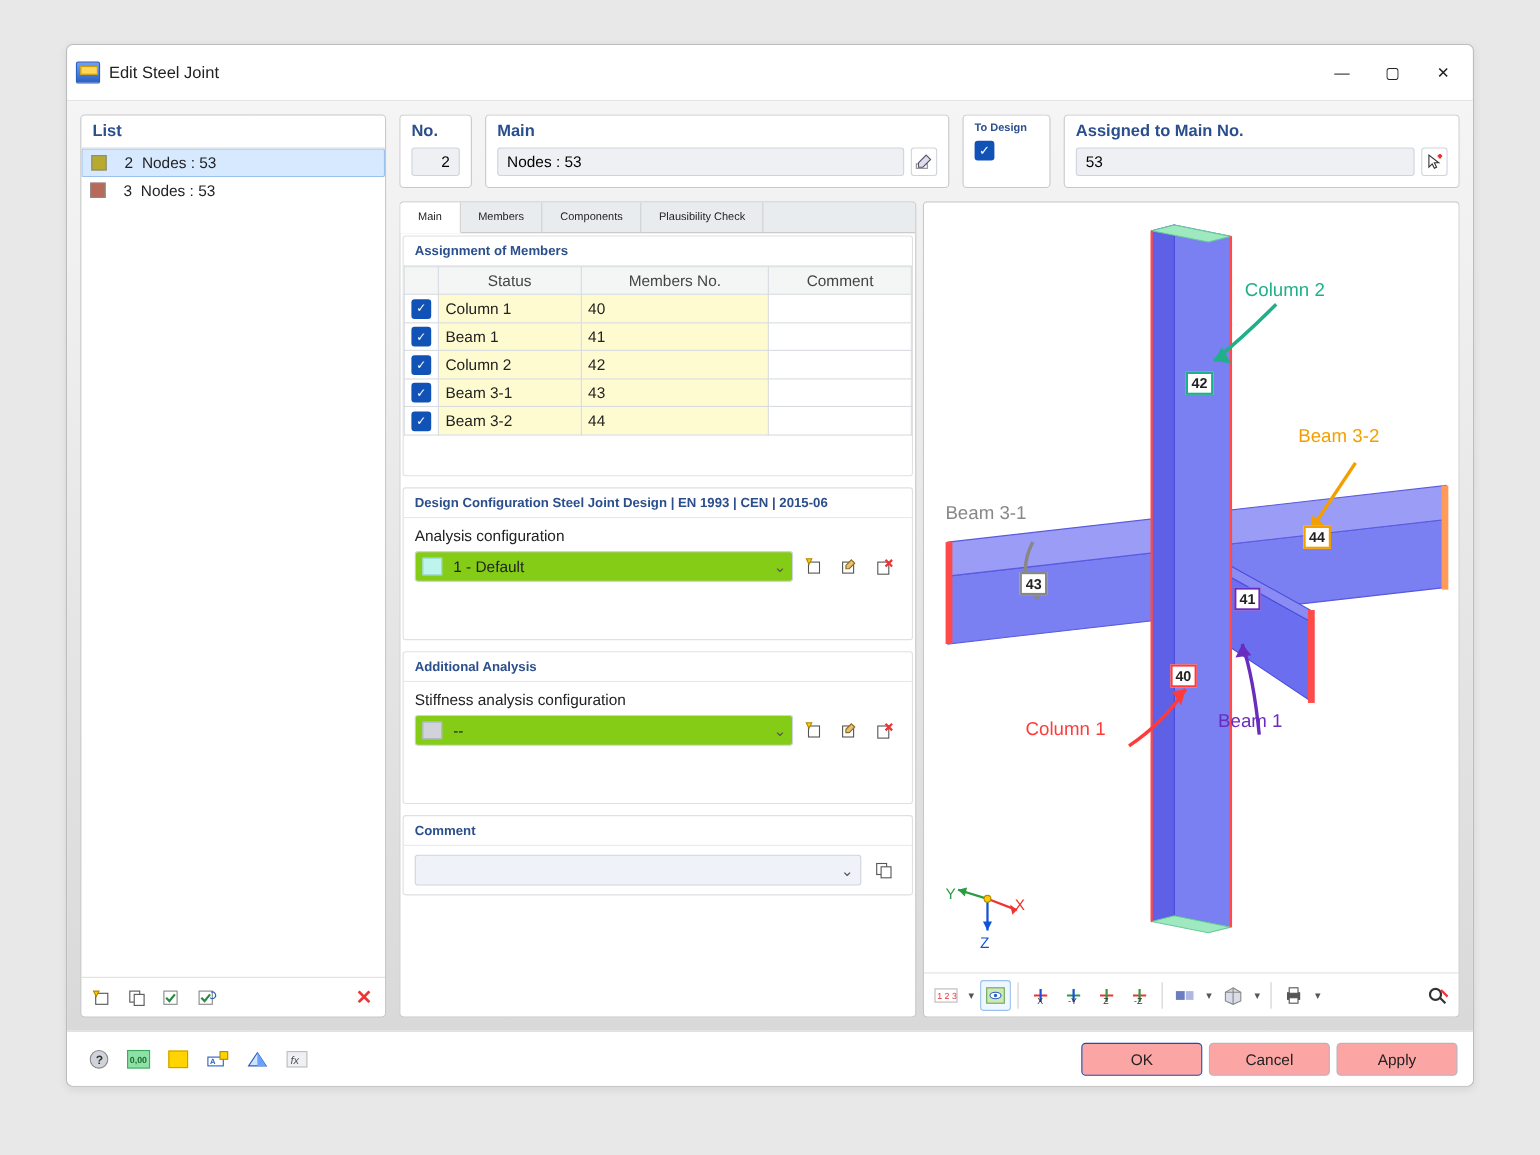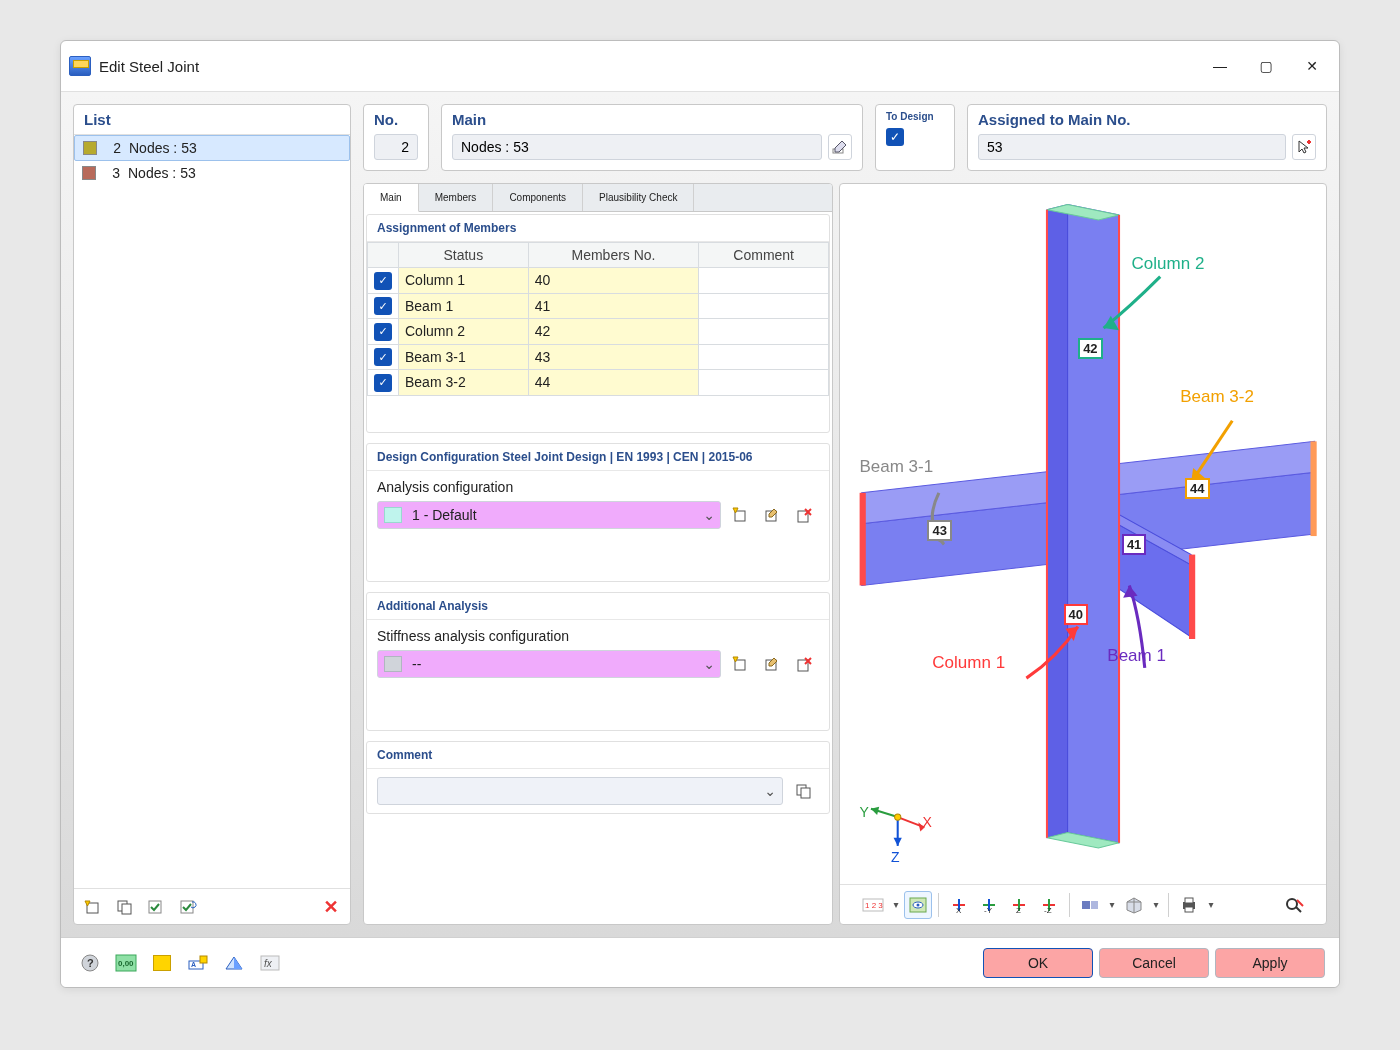--- a/index.html
+++ b/index.html
@@ -51,32 +51,32 @@
   table.mt { width:100%; border-collapse:collapse; font-size:14px; }
   table.mt th { background:#f4f6f6; border:1px solid #d8dce0; padding:4px 6px; font-weight:normal; color:#444; }
   table.mt td { border:1px solid #d8dce0; padding:3px 6px; background:#fffbd0; }
   table.mt td.chkcell { width:26px; text-align:center; background:#fff; }
   table.mt td.comcell { background:#fff; }
   .chk2 { width:18px; height:18px; background:#1152b6; border-radius:3px; display:inline-flex; align-items:center; justify-content:center; color:#fff; font-size:11px; }
   .tblarea { min-height:190px; }
   
   .section .sc { padding:8px 10px; }
   .cfg-label { margin-bottom:6px; font-size:14px; }
-  .dropdown { display:flex; align-items:center; height:28px; border:1px solid #cfd4dc; background:#f0abfc; border-radius:3px; }
+  .dropdown { display:flex; align-items:center; height:28px; border:1px solid #cfd4dc; background:#84cc16; border-radius:3px; }
   .dropdown .sw { width:18px; height:16px; background:#bff4ed; margin:0 6px; border:1px solid #99d8d0; }
   .dropdown .ddtext { flex:1; font-size:14px; padding:0 4px; }
   .dropdown .ddarrow { width:22px; text-align:center; color:#555; }
   .btnrow { display:inline-flex; gap:2px; margin-left:4px; }
   .section.aa .sc { min-height:110px; }
   .comment-sec .sc .crow { display:flex; gap:6px; align-items:center; }
   .dd-plain { flex:1; height:28px; border:1px solid #cfd4dc; background:#eff2f8; border-radius:3px; display:flex; align-items:center; justify-content:flex-end; padding:0 6px; color:#555; }
   
   .viewer-col { flex:1; display:flex; flex-direction:column; background:#fff; border:1px solid #c8c8c8; border-radius:4px; }
   .viewer { flex:1; position:relative; overflow:hidden; }
-  .vtoolbar { height:40px; border-top:1px solid #e0e0e0; display:flex; align-items:center; gap:2px; padding:0 18px; }
+  .vtoolbar { height:40px; border-top:1px solid #e0e0e0; display:flex; align-items:center; gap:2px; padding:0 5px; }
   .vtoolbar .sep { width:1px; height:24px; background:#d0d0d0; margin:0 4px; }
   .vtoolbar .dd { width:12px; text-align:center; color:#555; font-size:10px; }
   .vbtn { min-width:28px; height:28px; border:1px solid transparent; border-radius:3px; display:inline-flex; align-items:center; justify-content:center; cursor:pointer; padding:0 3px; }
   
   .footer { height:50px; border-top:1px solid #d0d0d0; display:flex; align-items:center; padding:0 14px; gap:6px; background:#fff; border-radius:0 0 6px 6px; }
   .footer .spacer { flex:1; }
   .fbtn { min-width:110px; height:30px; border:1px solid #b0b6c0; border-radius:4px; background:#fca5a5; display:inline-flex; align-items:center; justify-content:center; cursor:pointer; }
   .fbtn.primary { border-color:#1152b6; }
   
   

